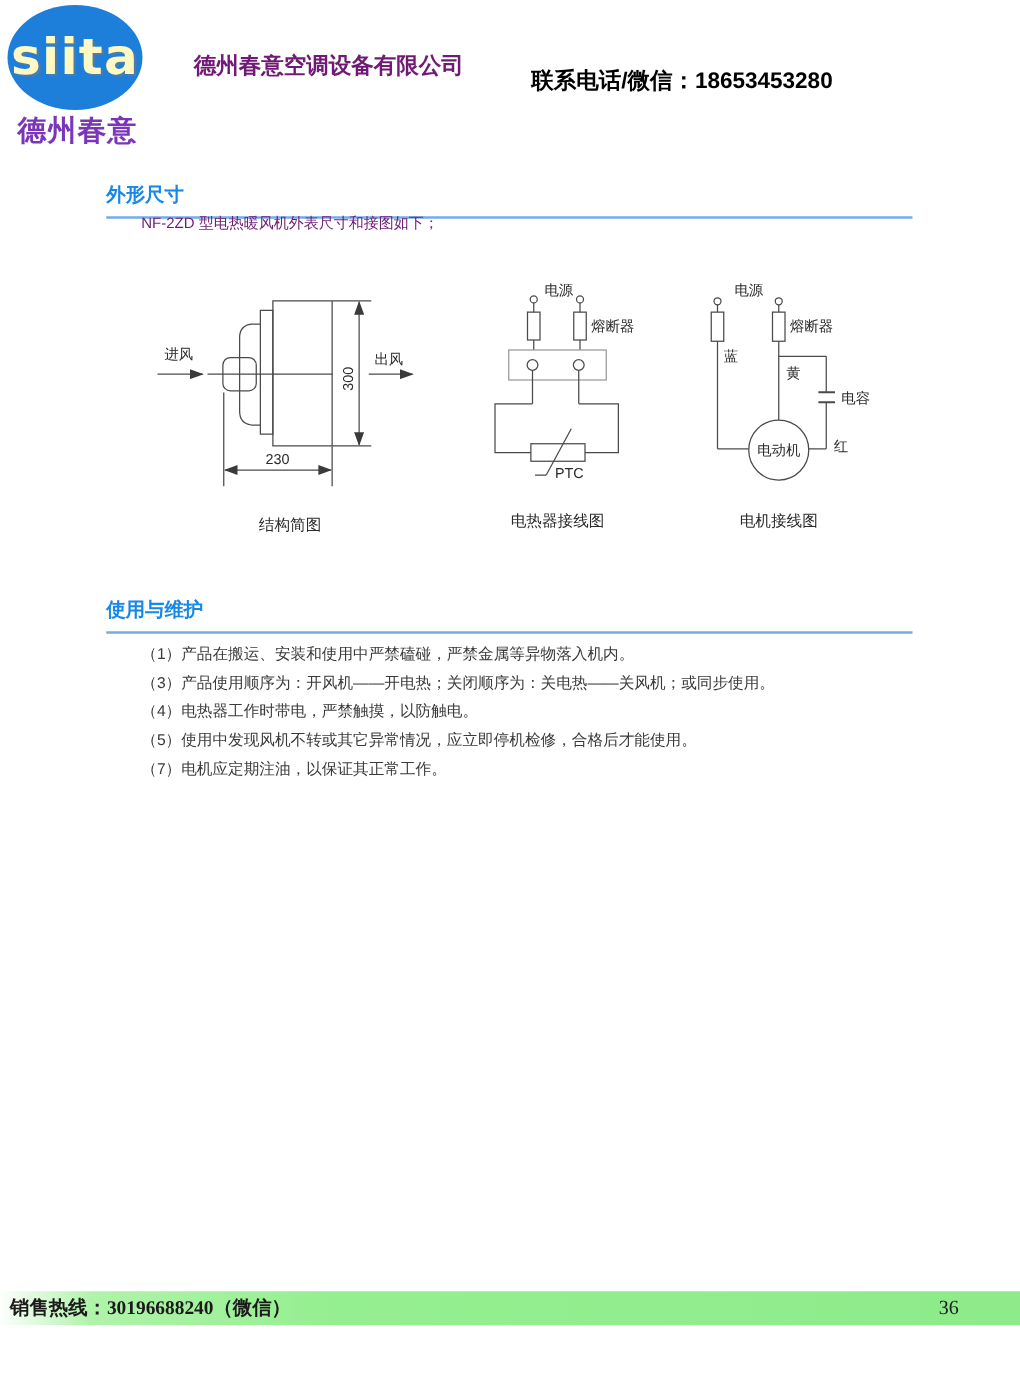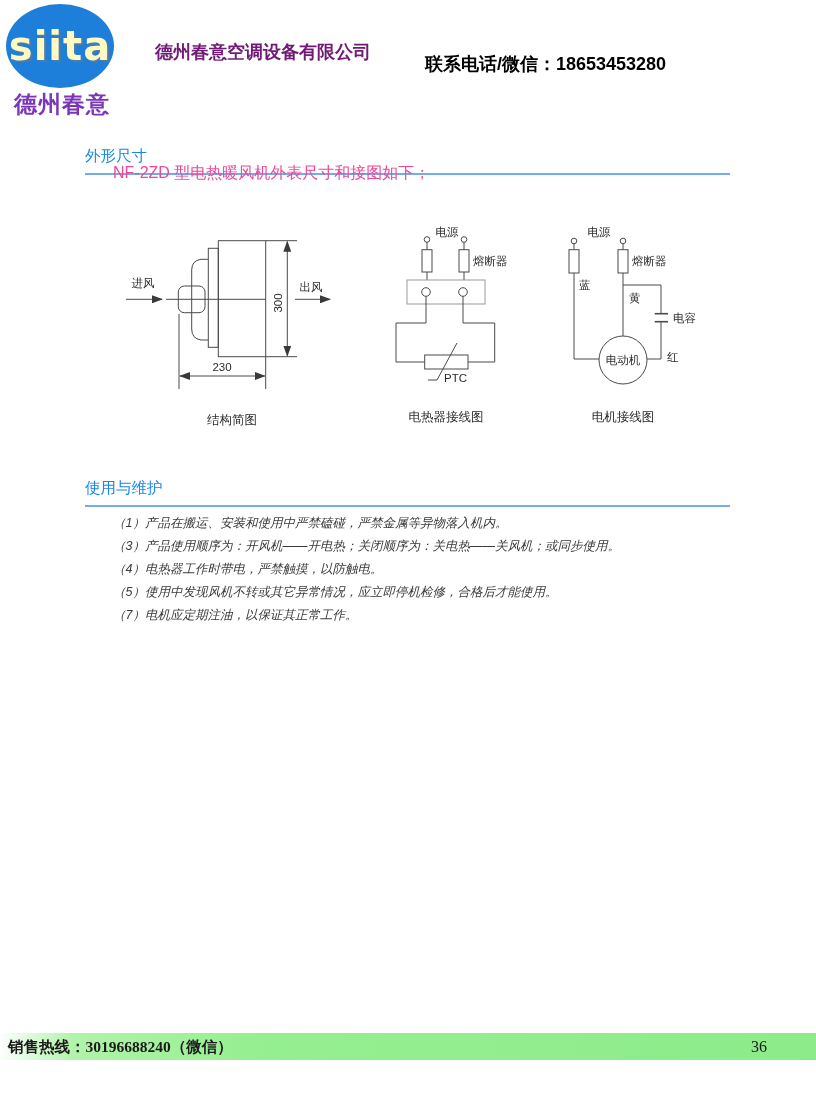--- a/index.html
+++ b/index.html
@@ -9,32 +9,32 @@
   #logo{position:absolute;left:6px;top:4px;width:112px;text-align:center;}
   #logo .ellipse{width:108px;height:84px;background:#1e7fdb;border-radius:50%;
         display:flex;align-items:center;justify-content:center;}
   #logo .ellipse span{color:#fef9c3;font-weight:bold;font-size:40px;letter-spacing:1px;
         text-shadow:2px 2px 0 rgba(120,120,120,.55);font-family:"DejaVu Sans",sans-serif;}
   #logo .subtext{margin-top:1px;color:#7b35b8;font-weight:bold;font-size:23px;letter-spacing:1px;}
   .company{position:absolute;left:155px;top:40px;font-size:18px;font-weight:bold;color:#701a75;}
   .contact{position:absolute;left:425px;top:40px;font-size:18px;font-weight:bold;color:#000000;margin-top:12px;}
   
   .section-head{position:absolute;left:85px;width:645px;border-bottom:2px solid #74ace8;padding-bottom:6px;}
-  .section-head h2{margin:0;font-size:15.5px;font-weight:normal;color:#1787e8;}
+  .section-head h2{margin:0;font-size:15.5px;font-weight:bold;color:#1787e8;}
   #head-dim{top:146px;}
   #head-usage{top:478px;}
-  .intro{position:absolute;left:113px;top:163px;font-size:16px;color:#ec4899;}
+  .intro{position:absolute;left:113px;top:170px;font-size:12px;color:#701a75;}
   
   #diagrams{position:absolute;left:0;top:215px;width:816px;height:230px;}
   svg text{font-family:"Liberation Sans","DejaVu Sans",sans-serif;fill:#2b2b2b;}
   .dlabel{font-size:11.5px;}
   .dcaption{font-size:12.5px;}
   
   .usage-list{position:absolute;left:113px;top:512px;margin:0;padding:0;list-style:none;
-        font-size:12.5px;color:#3a3a3a;font-style:italic;}
+        font-size:12.5px;color:#3a3a3a;}
   .usage-list li{line-height:23px;}
   
   #footer-bar{position:absolute;left:0;top:1033px;width:816px;height:27px;
         background:linear-gradient(to right,#fdfffd 0%,#b0f3aa 9%,#95ef90 32%,#8deb8a 100%);}
   #footer-bar .hotline{position:absolute;left:8px;top:0;line-height:27px;font-size:15.5px;
         font-weight:bold;color:#1b1b1b;font-family:"Liberation Serif","DejaVu Serif",serif;}
   #footer-bar .pageno{position:absolute;right:49px;top:0;line-height:27px;font-size:16px;
         color:#1b1b1b;font-family:"Liberation Serif","DejaVu Serif",serif;}
 </style>
 </head>

